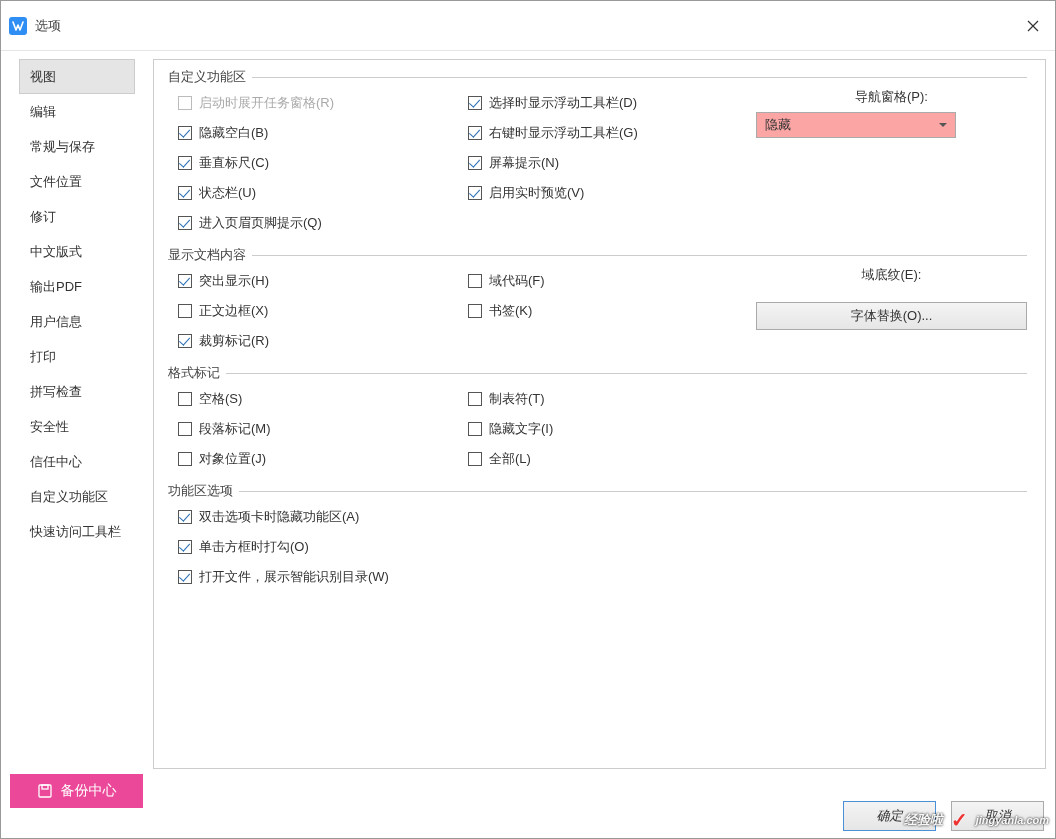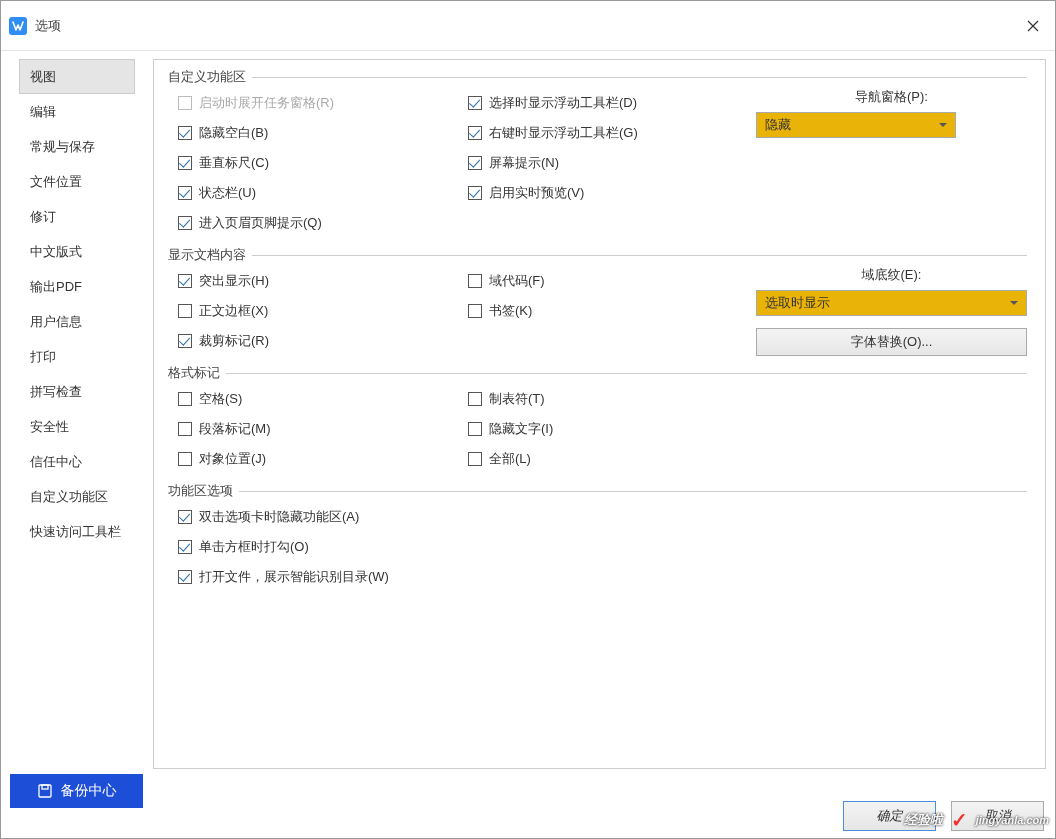--- a/index.html
+++ b/index.html
@@ -59,21 +59,21 @@
   .side-item.active {
     background: #e5e5e5;
     border: 1px solid #ccc;
   }
   .backup-center {
     position: absolute;
     left: 9px;
     top: 773px;
     width: 133px;
     height: 34px;
-    background: #1d4ed8;
+    background: #ec4899;
     color: #fff;
     display: flex;
     align-items: center;
     justify-content: center;
     gap: 8px;
     cursor: pointer;
     font-size: 14px;
   }
   .backup-center svg { width: 16px; height: 16px; }
   .main {
@@ -133,21 +133,21 @@
     width: 9px; height: 5px;
     border-left: 1.8px solid #2a6fb5;
     border-bottom: 1.8px solid #2a6fb5;
     transform: rotate(-48deg) translate(0.5px,-1px);
     display: block;
   }
   .field-label { margin-bottom: 6px; }
   .select {
     height: 26px;
     border: 1px solid #aaa;
-    background: #eab308;
+    background: #fca5a5;
     display: flex;
     align-items: center;
     justify-content: space-between;
     padding: 0 8px;
     cursor: pointer;
     min-width: 100px;
   }
   .select.wide { width: 200px; }
   .select .caret {
     width: 0; height: 0;
@@ -342,24 +342,20 @@
               <span>域代码(F)</span>
             </label>
           <label class="chk">
               <span class="cbox"></span>
               <span>书签(K)</span>
             </label>
         </div>
         <div class="col right right-stack">
           <div>
             <div class="field-label">域底纹(E):</div>
-            <div class="select">
-              <span>选取时显示</span>
-              <span class="caret"></span>
-            </div>
           </div>
           <div class="btn">
               <span>字体替换(O)...</span>
             </div>
         </div>
       </div>
     </div>
 
     <div class="group">
       <div class="group-title-row">

